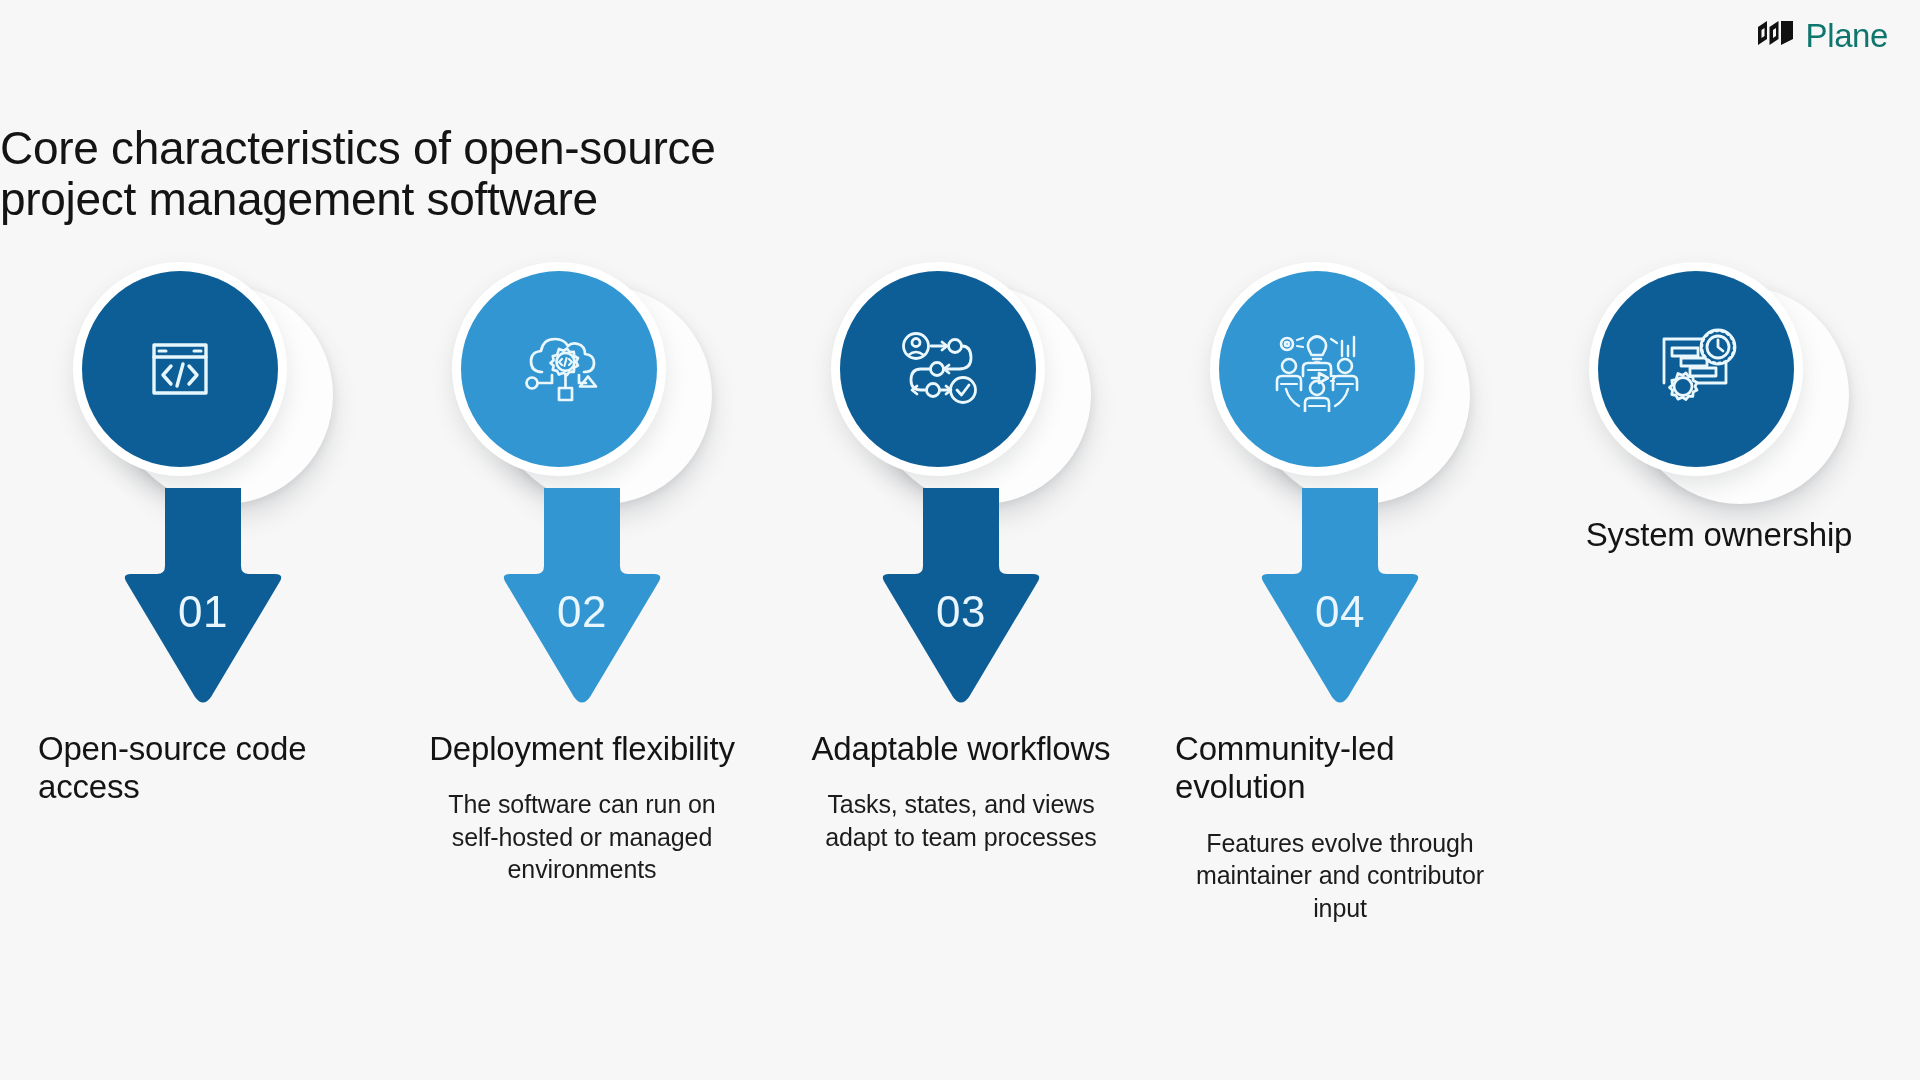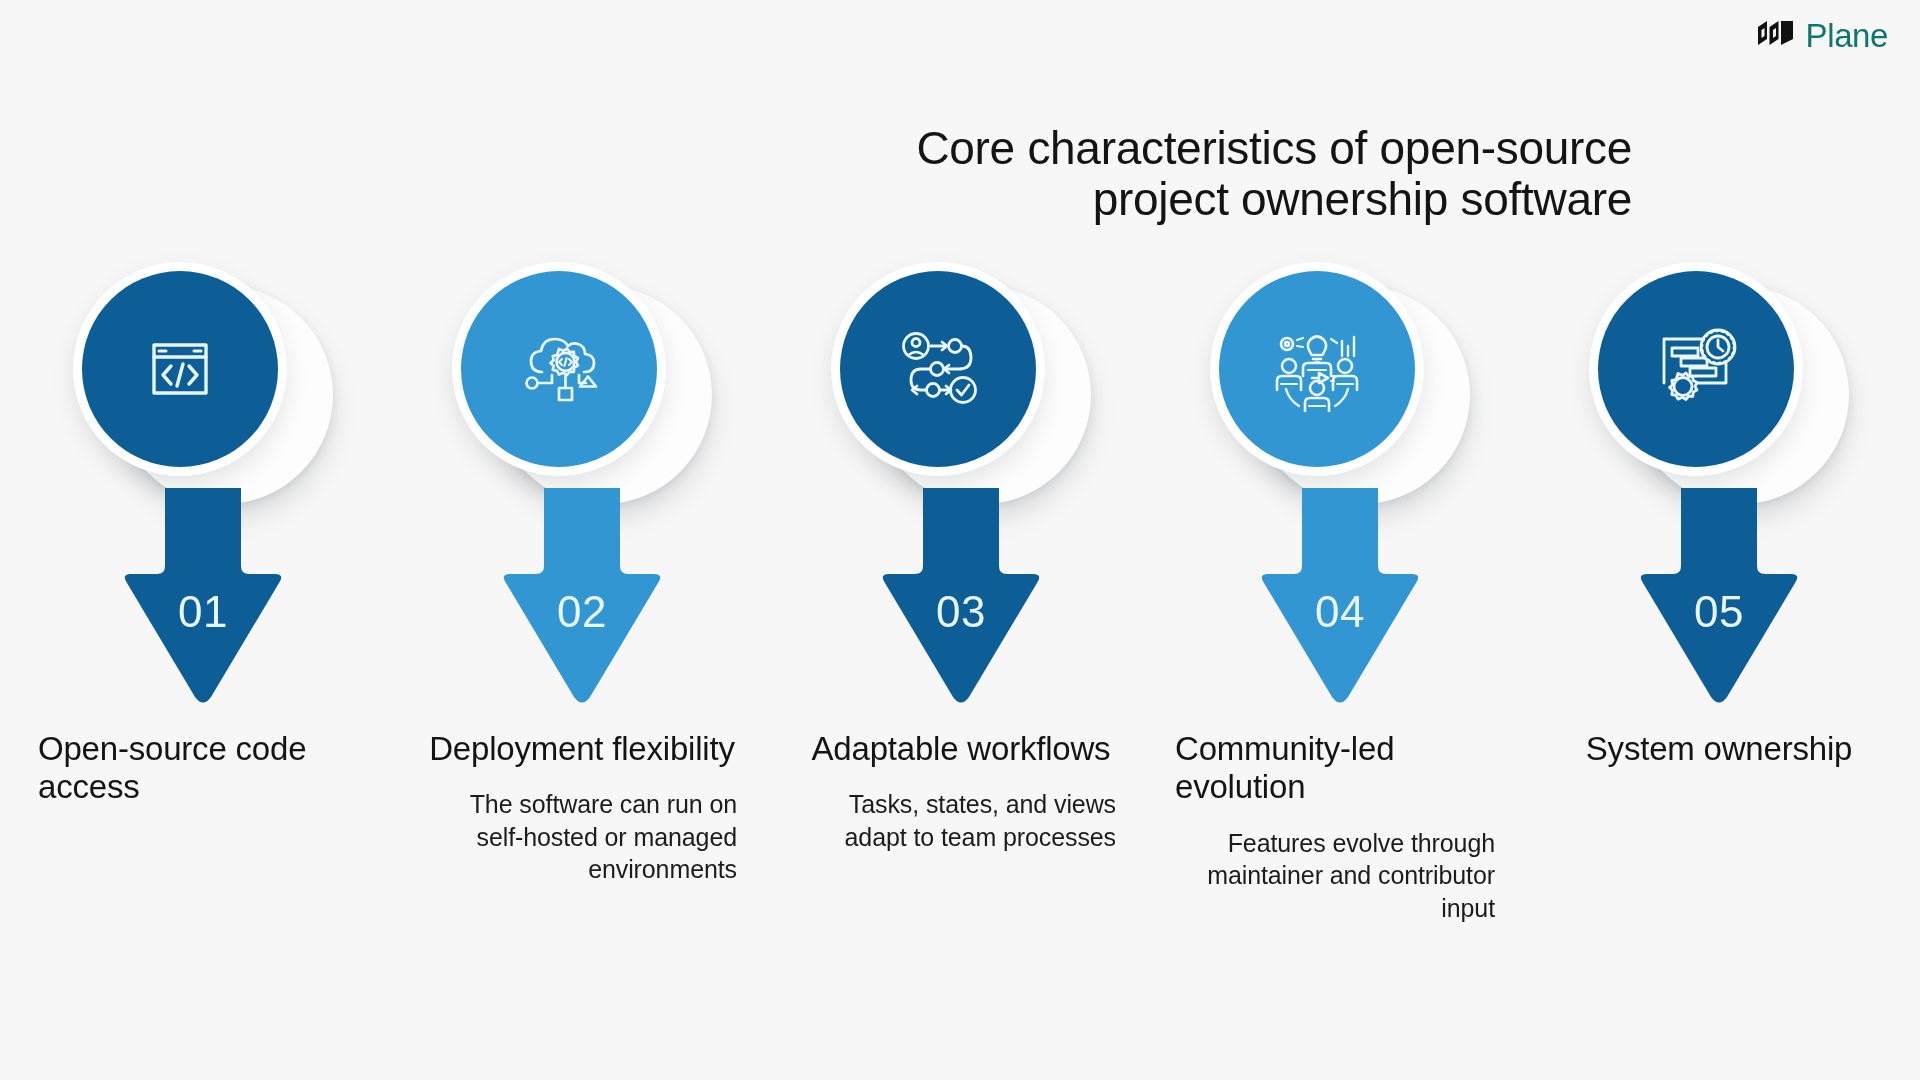--- a/index.html
+++ b/index.html
@@ -32,21 +32,21 @@
     letter-spacing: -0.4px;
     line-height: 1;
   }
 
   
   .title {
     position: absolute;
     top: 92px;
     left: 0;
     width: 1632px;
-    text-align: right;
+    text-align: left;
     font-size: 46px;
     line-height: 1.12;
     font-weight: 400;
     color: #141414;
     letter-spacing: -0.3px;
   }
   .title-line { display: block; }
 
   
   .columns {
@@ -141,21 +141,21 @@
     color: #141414;
     letter-spacing: -0.2px;
     max-width: 330px;
   }
   .body-text {
     margin-top: 20px;
     font-size: 25px;
     line-height: 1.30;
     font-weight: 400;
     color: #1c1c1c;
-    text-align: right;
+    text-align: center;
     max-width: 310px;
     letter-spacing: -0.1px;
   }
 </style>
 </head>
 <body style="background: rgb(247, 247, 247);">
 
 <div class="brand">
   <span class="brand-mark">
     <svg width="40" height="30" viewBox="0 0 40 30">
@@ -164,21 +164,21 @@
       <path d="M25 3 L37 3 L37 21 L25 27 Z" fill="#111111"></path>
       <path d="M5.5 12 L8.5 10 L8.5 18 L5.5 20 Z" fill="#f7f7f7"></path>
       <path d="M17 12 L20 10 L20 18 L17 20 Z" fill="#f7f7f7"></path>
     </svg>
   </span>
   <span class="brand-name">Plane</span>
 </div>
 
 <h1 class="title">
   <span class="title-line">Core characteristics of open-source</span>
-  <span class="title-line">project ownership software</span>
+  <span class="title-line">project management software</span>
 </h1>
 
 <div class="columns">
 
   <div class="col">
     <div class="badge-wrap">
       <div class="disc-back"></div>
       <div class="disc-ring"></div>
       <div class="disc-face" style="background: rgb(13, 94, 150);">
         <span>
@@ -336,22 +336,16 @@
             <circle cx="66" cy="20" r="17" fill="#0d5e96"></circle>
             <circle cx="66" cy="20" r="16" stroke-dasharray="2 3.6" stroke-width="2.4"></circle>
             <circle cx="66" cy="20" r="11"></circle>
             <polyline points="66,13 66,20 71,24"></polyline>
             <path d="M26 46.5 L30.5 48.3 L34 46 L36.6 49.5 L40.8 49.3 L41.2 53.5 L45 55.5 L43 59.3 L45 63.1 L41.2 65.1 L40.8 69.3 L36.6 69.1 L34 72.5 L30.5 70.3 L26 72.1 L24 68.3 L19.8 67.5 L20.6 63.3 L17.5 60.5 L20.6 57.7 L19.8 53.5 L24 52.7 Z" fill="#0d5e96"></path>
             <circle cx="31" cy="59.5" r="9"></circle>
           </svg>
         </span>
       </div>
     </div>
-    <div class="arrow">
-      <svg width="200" height="220" viewBox="0 0 200 220">
-        <path d="M62 0 L138 0 L138 78 Q138 86 146 86 L172 86 Q182 86 176 95 L108 209 Q100 220 92 209 L24 95 Q18 86 28 86 L54 86 Q62 86 62 78 Z" fill="#0d5e96"></path>
-      </svg>
-      <span class="arrow-num">05</span>
-    </div>
     <div class="heading">System ownership</div>
   </div>
 
 </div>
 
 </body></html>

